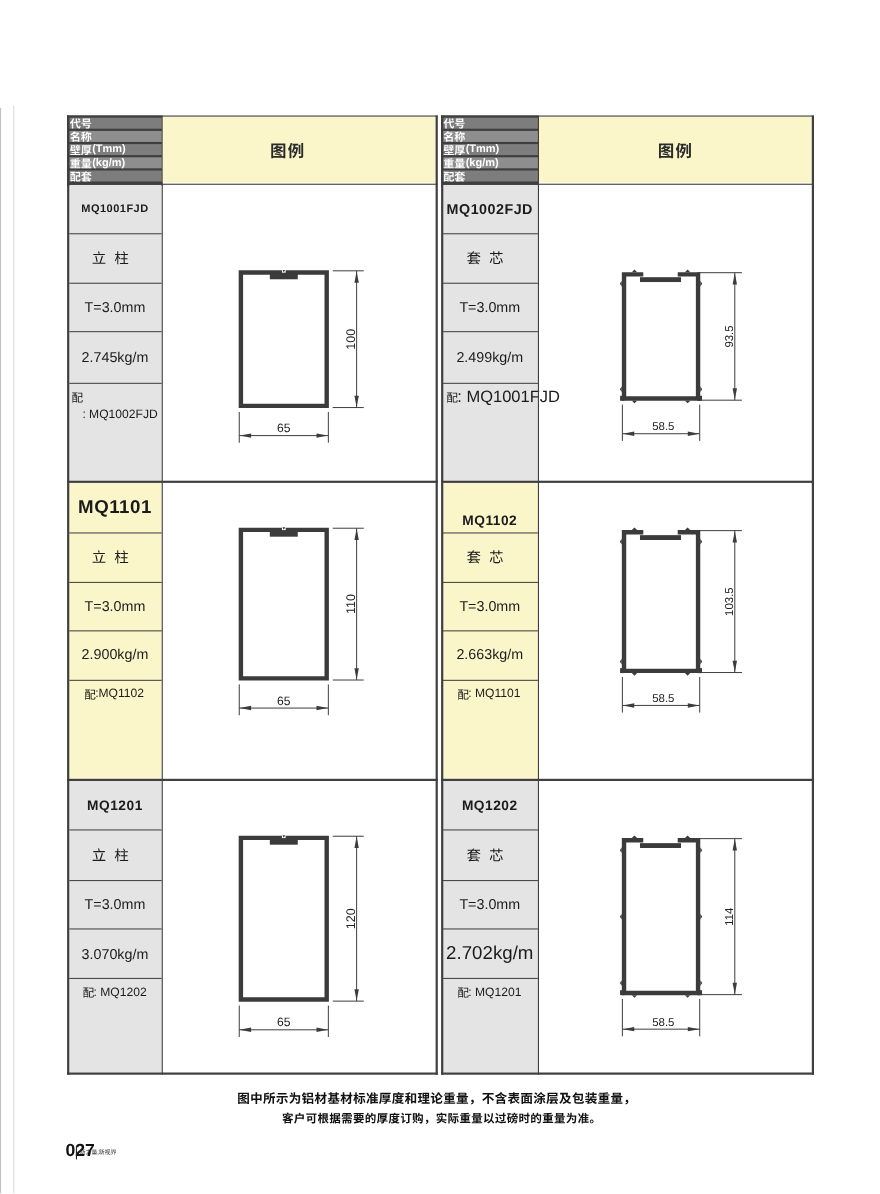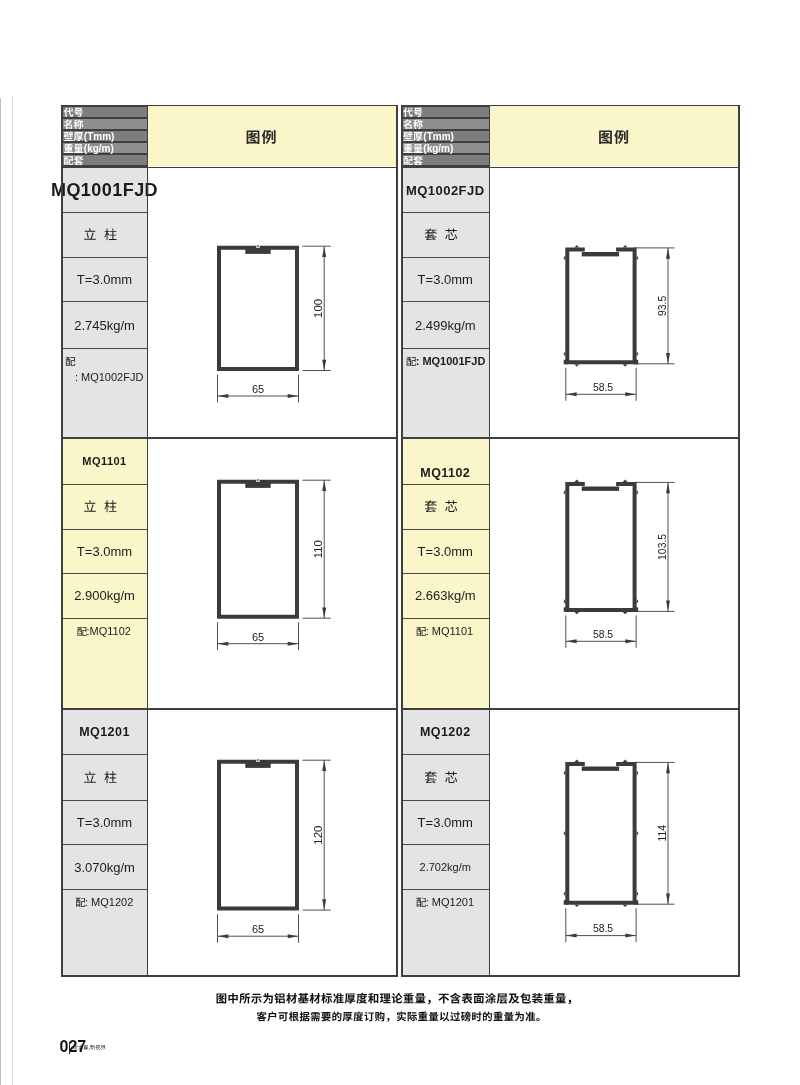--- a/index.html
+++ b/index.html
@@ -14,30 +14,30 @@
 <div style="position:absolute;top:136.05px;left:83.8px;transform:translate(0,-50%);font-size:10.0px;font-weight:bold;color:#fff;white-space:nowrap;">(Tmm)</div>
 <div style="position:absolute;left:62.5px;top:142.8px;width:84.0px;height:10.499999999999995px;background:#8e8e8e;"></div>
 <div style="position:absolute;top:148.15000000000003px;left:83.8px;transform:translate(0,-50%);font-size:10.0px;font-weight:bold;color:#fff;white-space:nowrap;">(kg/m)</div>
 <div style="position:absolute;left:62.5px;top:154.9px;width:84.0px;height:10.499999999999995px;background:#7d7d7d;"></div>
 <div style="position:absolute;left:148.0px;top:106.0px;width:248.0px;height:60.2px;background:#fbf6ca;"></div>
 <div style="position:absolute;left:62.5px;top:168.0px;width:84.0px;height:269.0px;background:#e4e4e4;"></div>
 <div style="position:absolute;left:62.5px;top:211.6px;width:84.0px;height:1.0px;background:#4a4a4a;"></div>
 <div style="position:absolute;left:62.5px;top:256.8px;width:84.0px;height:1.0px;background:#4a4a4a;"></div>
 <div style="position:absolute;left:62.5px;top:301.4px;width:84.0px;height:1.0px;background:#4a4a4a;"></div>
 <div style="position:absolute;left:62.5px;top:347.8px;width:84.0px;height:1.0px;background:#4a4a4a;"></div>
-<div style="position:absolute;top:189.8px;left:104.5px;transform:translate(-50%,-50%);font-size:18px;font-weight:bold;color:#1b1b1b;white-space:nowrap;letter-spacing:0.45px;">MQ1001FJD</div>
+<div style="position:absolute;top:189.8px;left:104.5px;transform:translate(-50%,-50%);font-size:10px;font-weight:bold;color:#1b1b1b;white-space:nowrap;letter-spacing:0.45px;">MQ1001FJD</div>
 <div style="position:absolute;top:279.1px;left:104.5px;transform:translate(-50%,-50%);font-size:13px;font-weight:normal;color:#1b1b1b;white-space:nowrap;">T=3.0mm</div>
 <div style="position:absolute;top:324.6px;left:104.5px;transform:translate(-50%,-50%);font-size:13px;font-weight:normal;color:#1b1b1b;white-space:nowrap;">2.745kg/m</div>
 <div style="position:absolute;top:361.40000000000003px;left:74.91550000000001px;transform:translate(0,-50%);font-size:11px;font-weight:normal;color:#1b1b1b;white-space:nowrap;margin-top:16px;">: MQ1002FJD</div>
 <div style="position:absolute;left:62.5px;top:439.0px;width:84.0px;height:268.5px;background:#fbf6ca;"></div>
 <div style="position:absolute;left:62.5px;top:483.8px;width:84.0px;height:1.0px;background:#4a4a4a;"></div>
 <div style="position:absolute;left:62.5px;top:528.5px;width:84.0px;height:1.0px;background:#4a4a4a;"></div>
 <div style="position:absolute;left:62.5px;top:573.1px;width:84.0px;height:1.0px;background:#4a4a4a;"></div>
 <div style="position:absolute;left:62.5px;top:617.8px;width:84.0px;height:1.0px;background:#4a4a4a;"></div>
-<div style="position:absolute;top:461.4px;left:104.5px;transform:translate(-50%,-50%);font-size:11px;font-weight:bold;color:#1b1b1b;white-space:nowrap;letter-spacing:0.45px;">MQ1101</div>
+<div style="position:absolute;top:461.4px;left:104.5px;transform:translate(-50%,-50%);font-size:17px;font-weight:bold;color:#1b1b1b;white-space:nowrap;letter-spacing:0.45px;">MQ1101</div>
 <div style="position:absolute;top:550.8px;left:104.5px;transform:translate(-50%,-50%);font-size:13px;font-weight:normal;color:#1b1b1b;white-space:nowrap;">T=3.0mm</div>
 <div style="position:absolute;top:595.45px;left:104.5px;transform:translate(-50%,-50%);font-size:13px;font-weight:normal;color:#1b1b1b;white-space:nowrap;">2.900kg/m</div>
 <div style="position:absolute;top:631.4px;left:86.52600000000001px;transform:translate(0,-50%);font-size:11px;font-weight:normal;color:#1b1b1b;white-space:nowrap;">:MQ1102</div>
 <div style="position:absolute;left:62.5px;top:709.5px;width:84.0px;height:265.0px;background:#e4e4e4;"></div>
 <div style="position:absolute;left:62.5px;top:754.3px;width:84.0px;height:1.0px;background:#4a4a4a;"></div>
 <div style="position:absolute;left:62.5px;top:799.9px;width:84.0px;height:1.0px;background:#4a4a4a;"></div>
 <div style="position:absolute;left:62.5px;top:844.3px;width:84.0px;height:1.0px;background:#4a4a4a;"></div>
 <div style="position:absolute;left:62.5px;top:888.7px;width:84.0px;height:1.0px;background:#4a4a4a;"></div>
 <div style="position:absolute;top:731.9px;left:104.5px;transform:translate(-50%,-50%);font-size:12.5px;font-weight:bold;color:#1b1b1b;white-space:nowrap;letter-spacing:0.45px;">MQ1201</div>
 <div style="position:absolute;top:822.0999999999999px;left:104.5px;transform:translate(-50%,-50%);font-size:13px;font-weight:normal;color:#1b1b1b;white-space:nowrap;">T=3.0mm</div>
@@ -61,38 +61,38 @@
 <div style="position:absolute;left:402.0px;top:154.9px;width:86.5px;height:10.499999999999995px;background:#7d7d7d;"></div>
 <div style="position:absolute;left:490.0px;top:106.0px;width:248.0px;height:60.2px;background:#fbf6ca;"></div>
 <div style="position:absolute;left:402.0px;top:168.0px;width:86.5px;height:269.0px;background:#e4e4e4;"></div>
 <div style="position:absolute;left:402.0px;top:211.6px;width:86.5px;height:1.0px;background:#4a4a4a;"></div>
 <div style="position:absolute;left:402.0px;top:256.8px;width:86.5px;height:1.0px;background:#4a4a4a;"></div>
 <div style="position:absolute;left:402.0px;top:301.4px;width:86.5px;height:1.0px;background:#4a4a4a;"></div>
 <div style="position:absolute;left:402.0px;top:347.8px;width:86.5px;height:1.0px;background:#4a4a4a;"></div>
 <div style="position:absolute;top:189.8px;left:445.25px;transform:translate(-50%,-50%);font-size:13px;font-weight:bold;color:#1b1b1b;white-space:nowrap;letter-spacing:0.45px;">MQ1002FJD</div>
 <div style="position:absolute;top:279.1px;left:445.25px;transform:translate(-50%,-50%);font-size:13px;font-weight:normal;color:#1b1b1b;white-space:nowrap;">T=3.0mm</div>
 <div style="position:absolute;top:324.6px;left:445.25px;transform:translate(-50%,-50%);font-size:13px;font-weight:normal;color:#1b1b1b;white-space:nowrap;">2.499kg/m</div>
-<div style="position:absolute;top:361.40000000000003px;left:415.66549999999995px;transform:translate(0,-50%);font-size:11px;font-weight:bold;color:#1b1b1b;white-space:nowrap;">: MQ1001FJD</div>
+<div style="position:absolute;top:361.40000000000003px;left:415.66549999999995px;transform:translate(0,-50%);font-size:15px;font-weight:normal;color:#1b1b1b;white-space:nowrap;">: MQ1001FJD</div>
 <div style="position:absolute;left:402.0px;top:439.0px;width:86.5px;height:268.5px;background:#fbf6ca;"></div>
 <div style="position:absolute;left:402.0px;top:483.8px;width:86.5px;height:1.0px;background:#4a4a4a;"></div>
 <div style="position:absolute;left:402.0px;top:528.5px;width:86.5px;height:1.0px;background:#4a4a4a;"></div>
 <div style="position:absolute;left:402.0px;top:573.1px;width:86.5px;height:1.0px;background:#4a4a4a;"></div>
 <div style="position:absolute;left:402.0px;top:617.8px;width:86.5px;height:1.0px;background:#4a4a4a;"></div>
 <div style="position:absolute;top:461.4px;left:445.25px;transform:translate(-50%,-50%);font-size:12.5px;font-weight:bold;color:#1b1b1b;white-space:nowrap;letter-spacing:0.45px;margin-top:12px;">MQ1102</div>
 <div style="position:absolute;top:550.8px;left:445.25px;transform:translate(-50%,-50%);font-size:13px;font-weight:normal;color:#1b1b1b;white-space:nowrap;">T=3.0mm</div>
 <div style="position:absolute;top:595.45px;left:445.25px;transform:translate(-50%,-50%);font-size:13px;font-weight:normal;color:#1b1b1b;white-space:nowrap;">2.663kg/m</div>
 <div style="position:absolute;top:631.4px;left:425.74699999999996px;transform:translate(0,-50%);font-size:11px;font-weight:normal;color:#1b1b1b;white-space:nowrap;">: MQ1101</div>
 <div style="position:absolute;left:402.0px;top:709.5px;width:86.5px;height:265.0px;background:#e4e4e4;"></div>
 <div style="position:absolute;left:402.0px;top:754.3px;width:86.5px;height:1.0px;background:#4a4a4a;"></div>
 <div style="position:absolute;left:402.0px;top:799.9px;width:86.5px;height:1.0px;background:#4a4a4a;"></div>
 <div style="position:absolute;left:402.0px;top:844.3px;width:86.5px;height:1.0px;background:#4a4a4a;"></div>
 <div style="position:absolute;left:402.0px;top:888.7px;width:86.5px;height:1.0px;background:#4a4a4a;"></div>
 <div style="position:absolute;top:731.9px;left:445.25px;transform:translate(-50%,-50%);font-size:12.5px;font-weight:bold;color:#1b1b1b;white-space:nowrap;letter-spacing:0.45px;">MQ1202</div>
 <div style="position:absolute;top:822.0999999999999px;left:445.25px;transform:translate(-50%,-50%);font-size:13px;font-weight:normal;color:#1b1b1b;white-space:nowrap;">T=3.0mm</div>
-<div style="position:absolute;top:866.5px;left:445.25px;transform:translate(-50%,-50%);font-size:11px;font-weight:normal;color:#1b1b1b;white-space:nowrap;">2.702kg/m</div>
+<div style="position:absolute;top:866.5px;left:445.25px;transform:translate(-50%,-50%);font-size:17px;font-weight:normal;color:#1b1b1b;white-space:nowrap;">2.702kg/m</div>
 <div style="position:absolute;top:902.3000000000001px;left:425.74699999999996px;transform:translate(0,-50%);font-size:11px;font-weight:normal;color:#1b1b1b;white-space:nowrap;">: MQ1201</div>
 <div style="position:absolute;left:400.5px;top:104.5px;width:2.4px;height:872.0px;background:#3f3f3f;"></div>
 <div style="position:absolute;left:488.5px;top:166.5px;width:1.5px;height:810.0px;background:#3f3f3f;"></div>
 <div style="position:absolute;left:738.0px;top:104.5px;width:1.5px;height:872.0px;background:#3f3f3f;"></div>
 <div style="position:absolute;left:400.5px;top:104.5px;width:339.0px;height:1.6px;background:#3f3f3f;"></div>
 <div style="position:absolute;left:400.5px;top:166.5px;width:339.0px;height:1.8px;background:#3f3f3f;"></div>
 <div style="position:absolute;left:400.5px;top:437.0px;width:339.0px;height:2.0px;background:#3f3f3f;"></div>
 <div style="position:absolute;left:400.5px;top:707.5px;width:339.0px;height:2.0px;background:#3f3f3f;"></div>
 <div style="position:absolute;left:400.5px;top:974.5px;width:339.0px;height:2.0px;background:#3f3f3f;"></div>
 <div style="position:absolute;left:0px;top:98px;width:1.4px;height:987px;background:#c2c2c2;"></div>

